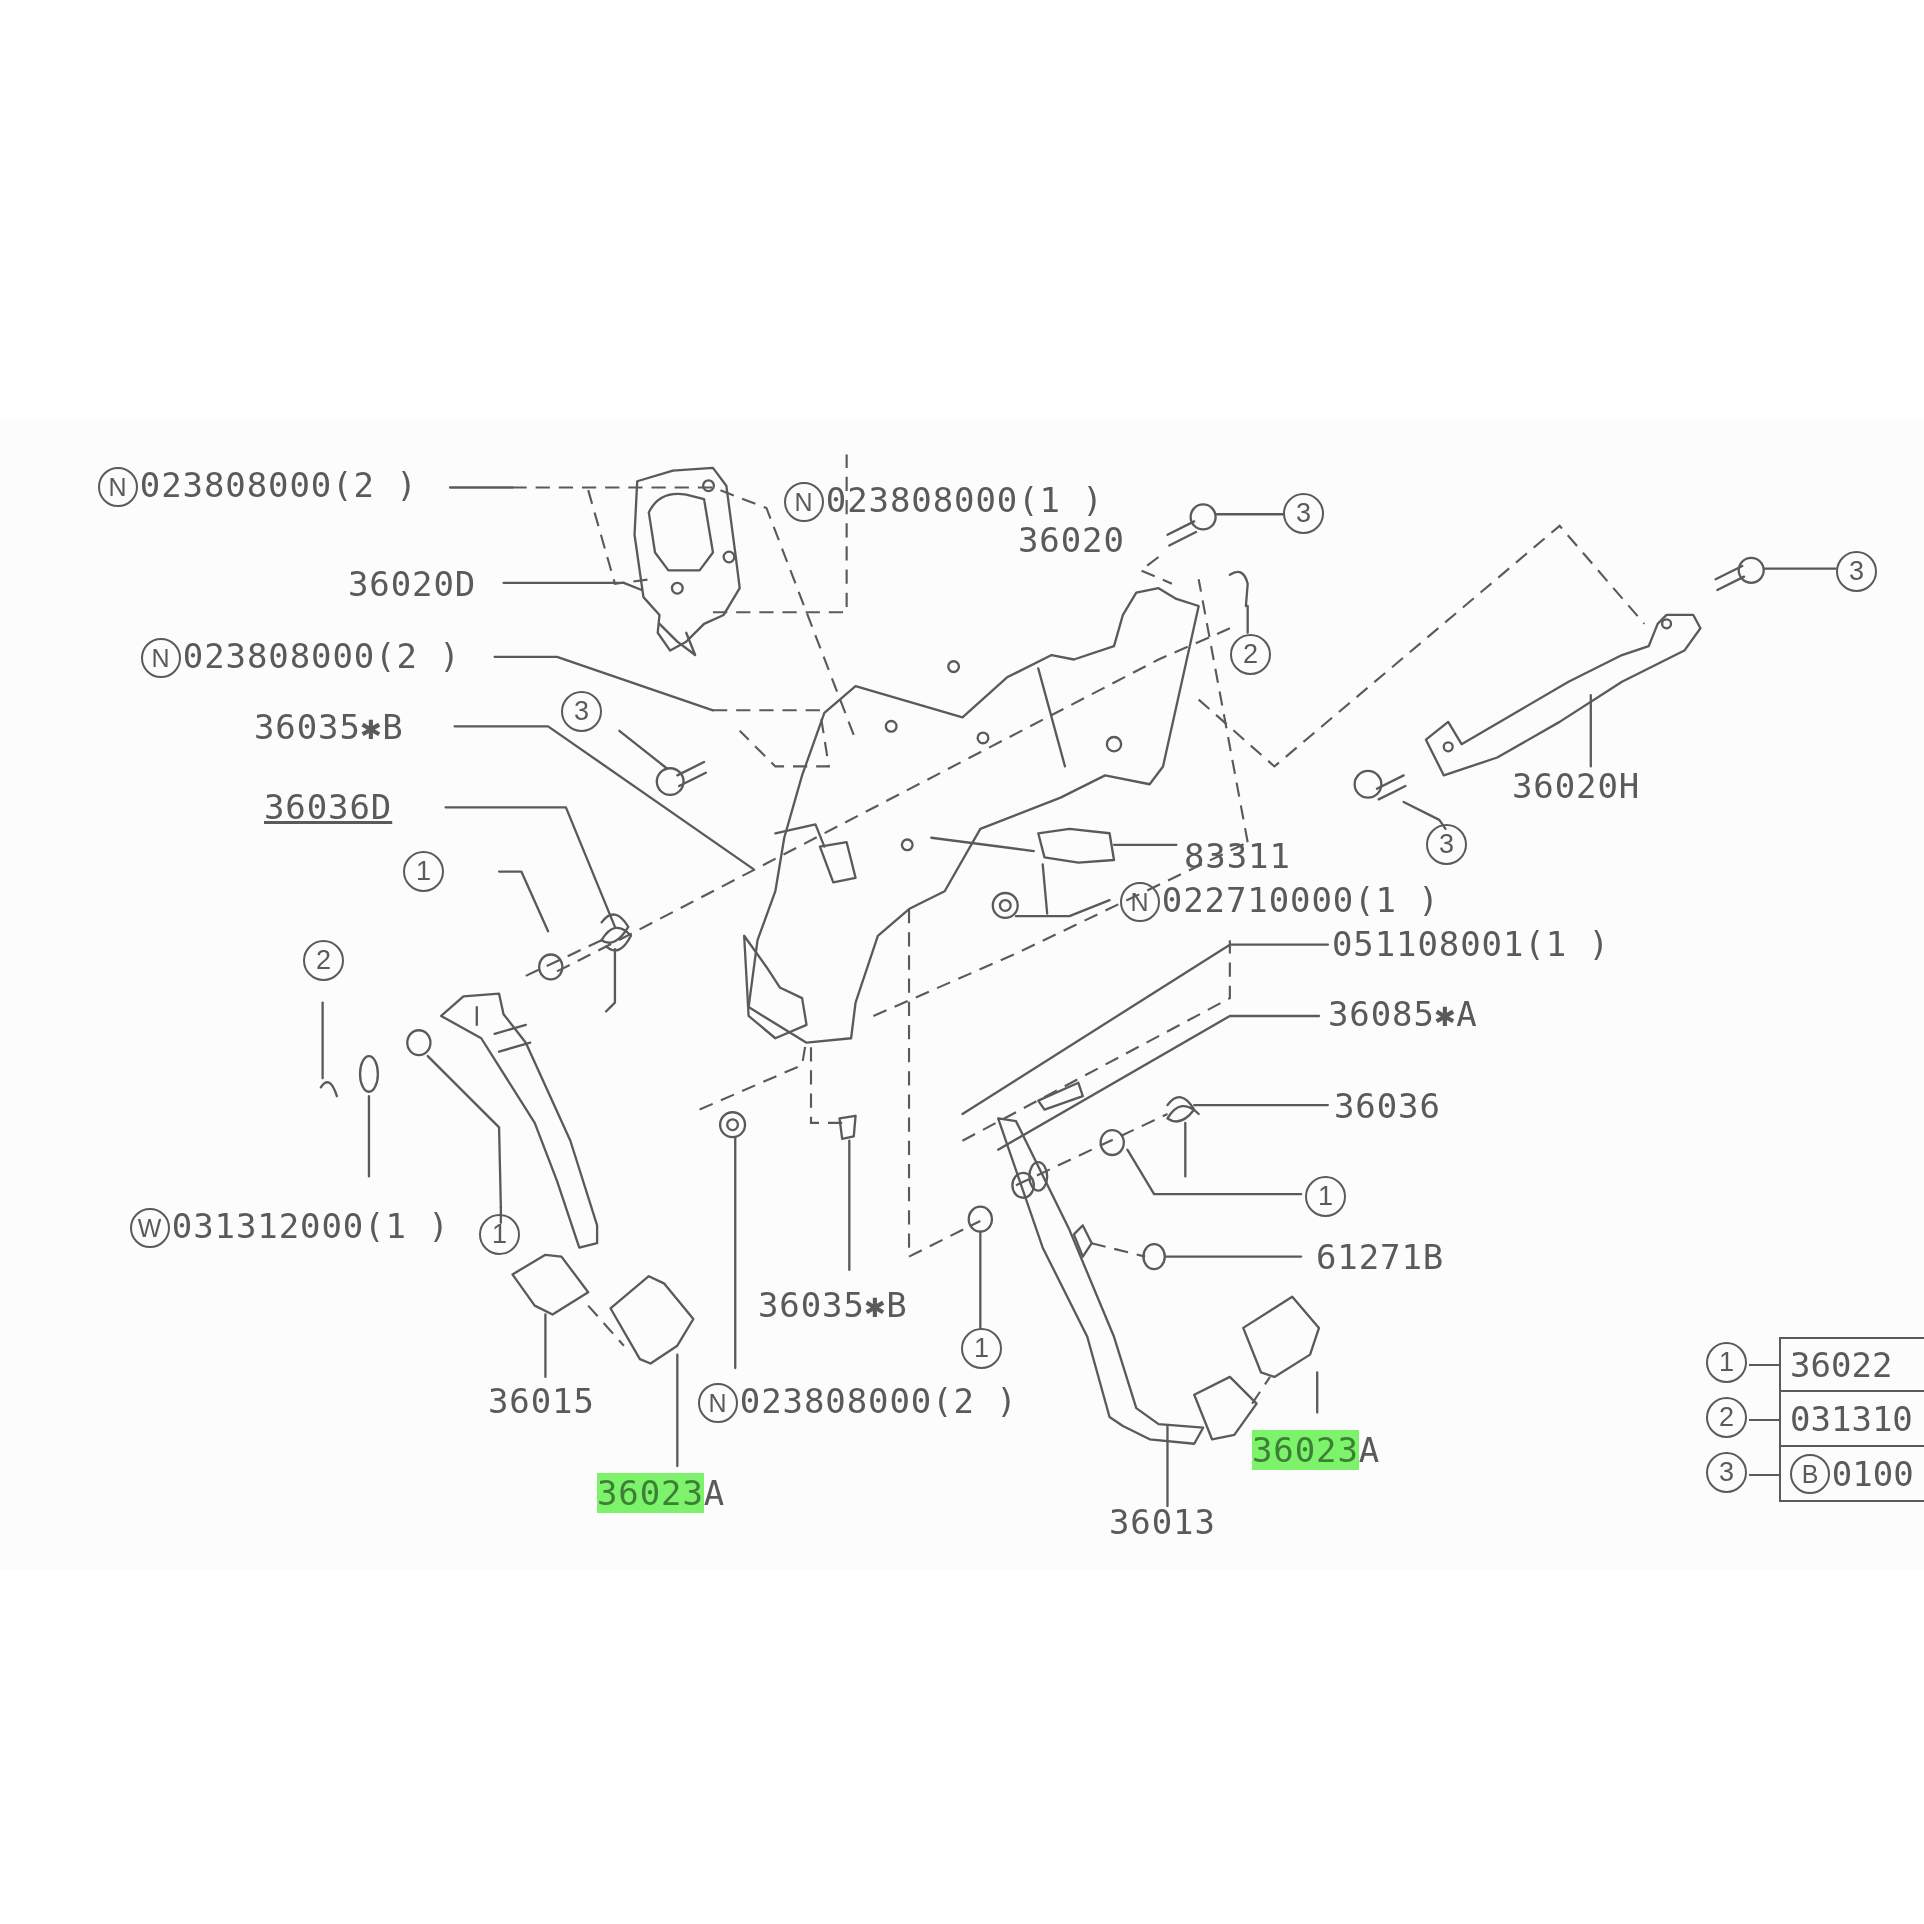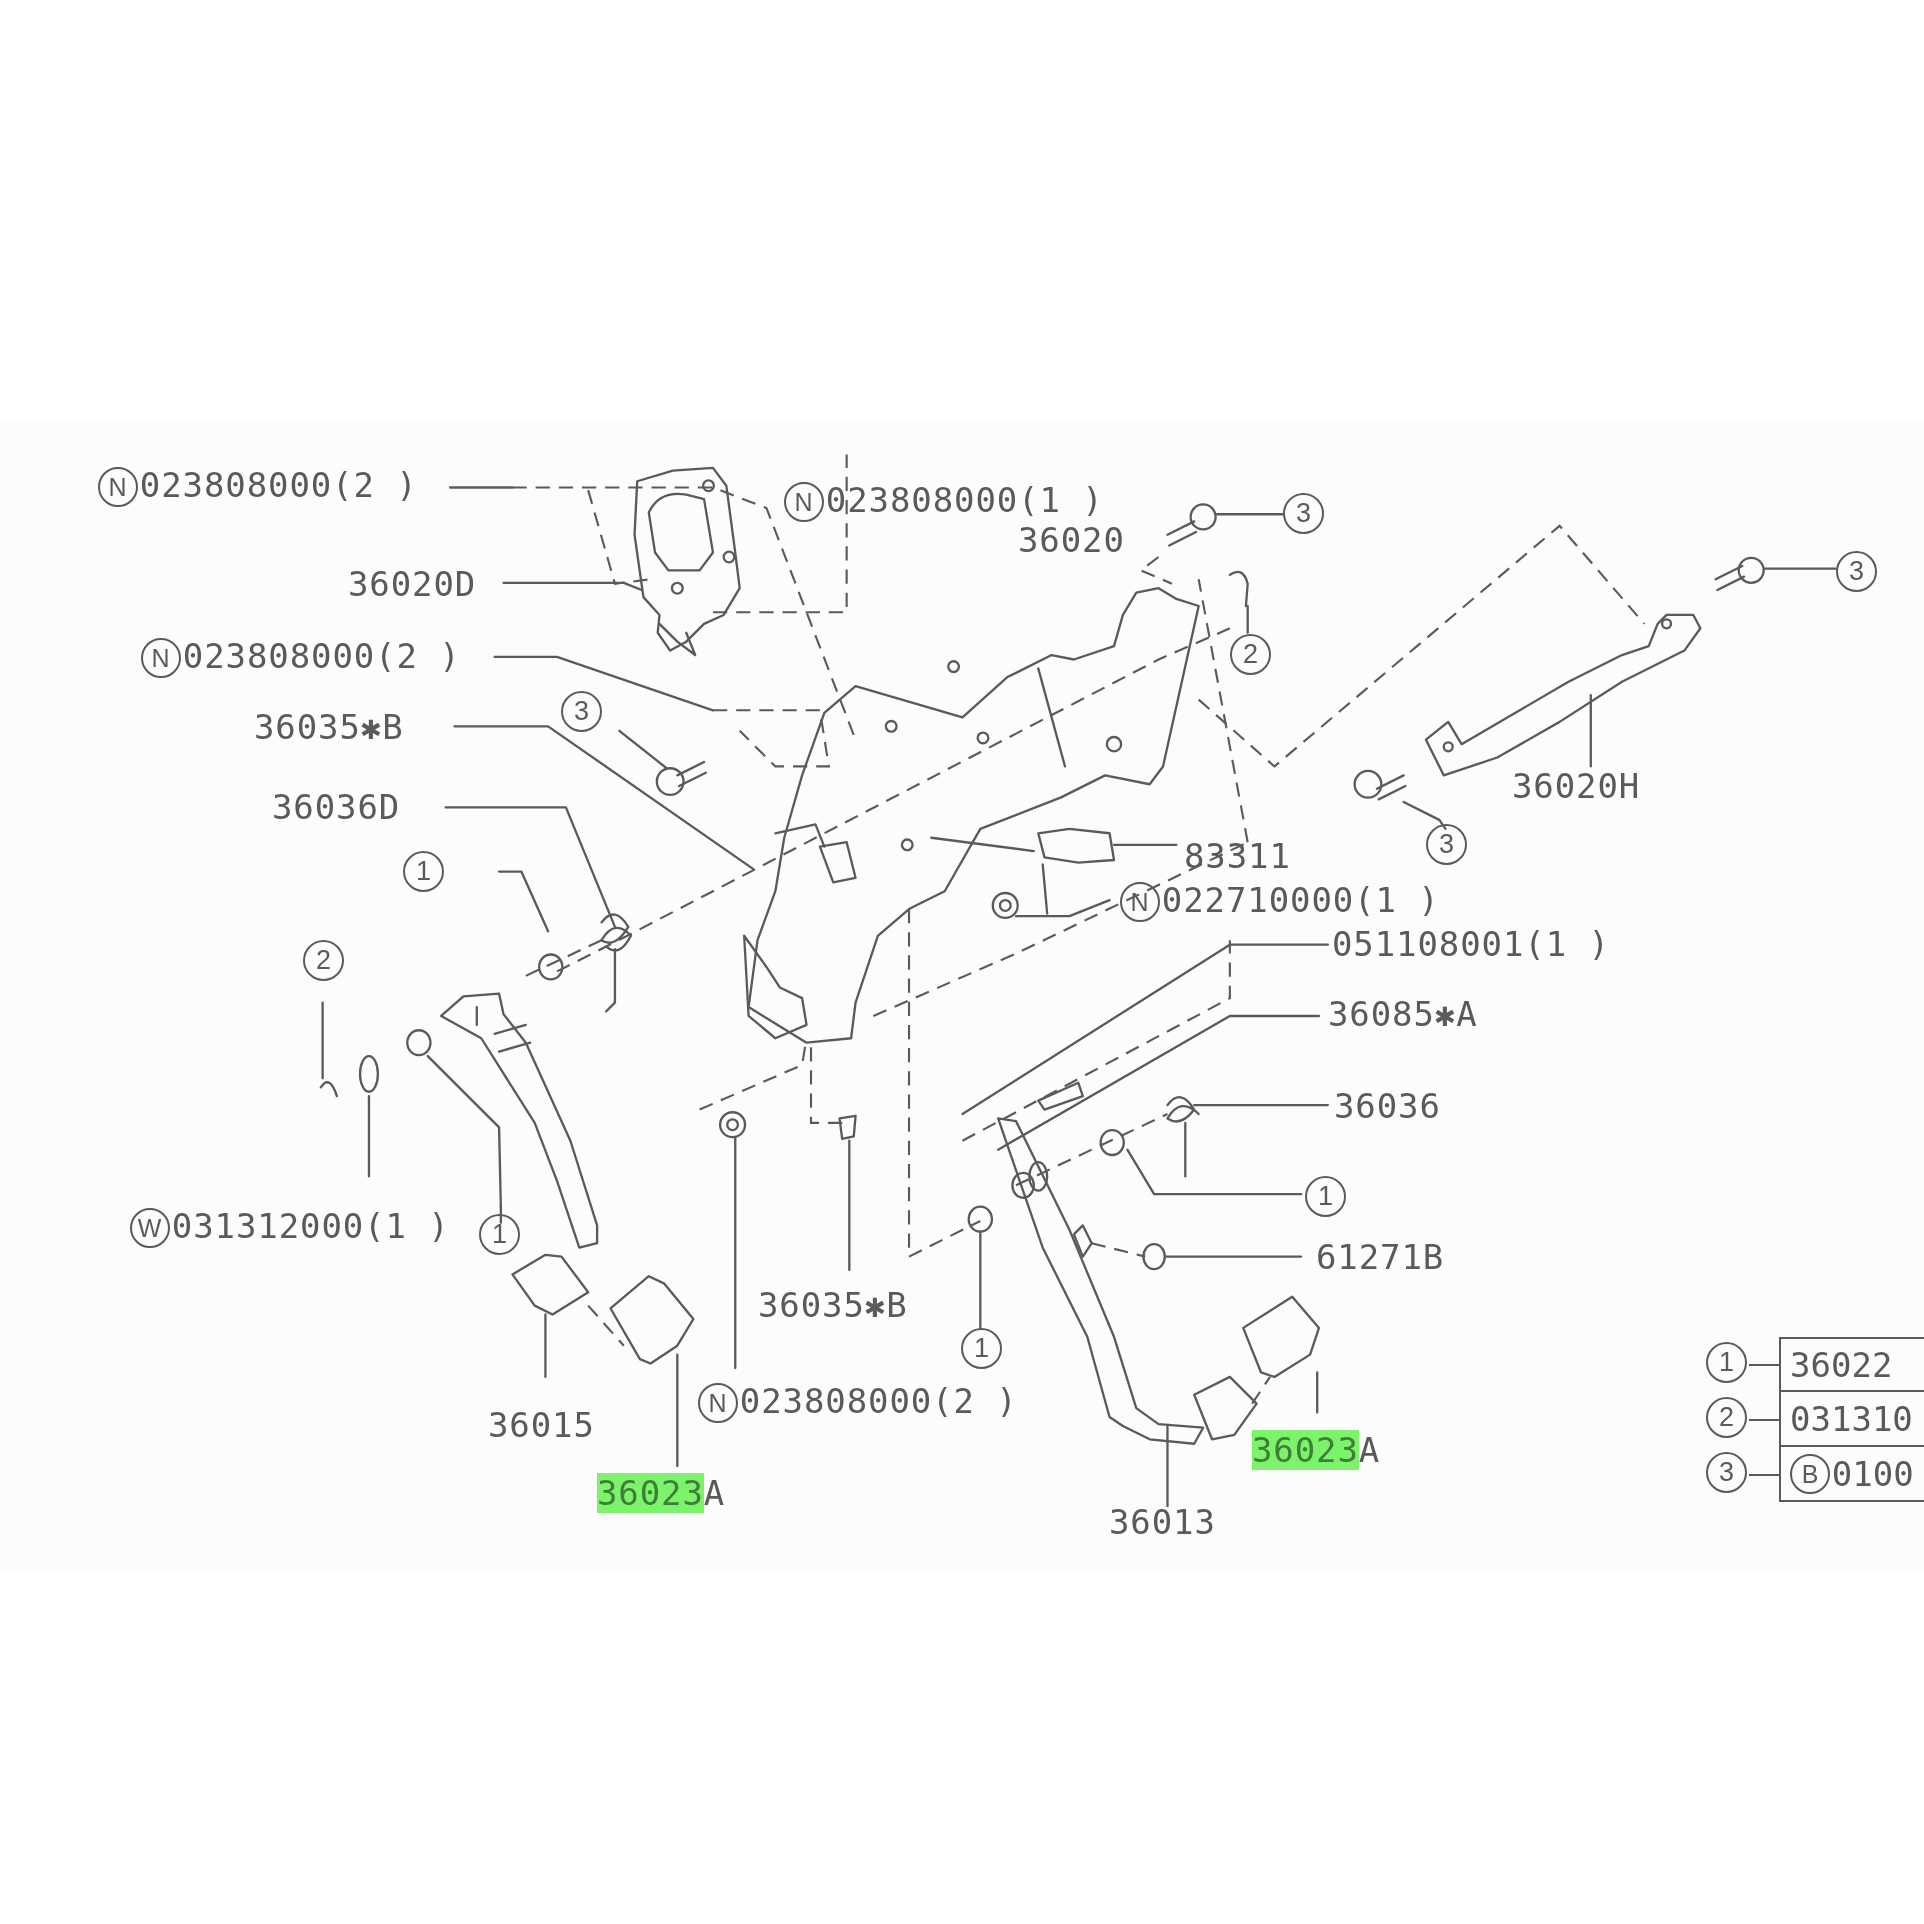--- a/index.html
+++ b/index.html
@@ -160,39 +160,39 @@
 </svg>
 
 <div class="lbl" style="left:98px;top:467px;">
   <span class="circ">N</span><span>023808000(2 )</span>
 </div>
 <div class="lbl" style="left:348px;top:567px;text-align:center;">36020D</div>
 <div class="lbl" style="left:141px;top:638px;">
   <span class="circ">N</span><span>023808000(2 )</span>
 </div>
 <div class="lbl" style="left:254px;top:710px;">36035✱B</div>
-<div class="lbl" style="left:272px;top:790px;">36036D</div>
+<div class="lbl" style="left:264px;top:790px;text-decoration:underline;">36036D</div>
 <div class="lbl" style="left:784px;top:482px;">
   <span class="circ">N</span><span>023808000(1 )</span>
 </div>
 <div class="lbl" style="left:994px;top:523px;margin-left:24px;">36020</div>
 <div class="lbl" style="left:1512px;top:769px;">36020H</div>
 <div class="lbl" style="left:1184px;top:839px;">83311</div>
 <div class="lbl" style="left:1120px;top:882px;">
   <span class="circ">N</span><span>022710000(1 )</span>
 </div>
 <div class="lbl" style="left:1332px;top:927px;">051108001(1 )</div>
 <div class="lbl" style="left:1328px;top:997px;">36085✱A</div>
 <div class="lbl" style="left:1334px;top:1089px;">36036</div>
 <div class="lbl" style="left:1316px;top:1240px;">61271B</div>
 <div class="lbl" style="left:130px;top:1208px;">
   <span class="circ">W</span><span>031312000(1 )</span>
 </div>
 <div class="lbl" style="left:758px;top:1288px;">36035✱B</div>
-<div class="lbl" style="left:488px;top:1384px;margin-top:24px;">36015</div>
+<div class="lbl" style="left:488px;top:1384px;">36015</div>
 <div class="lbl" style="left:698px;top:1383px;">
   <span class="circ">N</span><span>023808000(2 )</span>
 </div>
 <div class="lbl" style="left:597px;top:1476px;">
   <span class="hl">36023</span><span>A</span>
 </div>
 <div class="lbl" style="left:1252px;top:1433px;">
   <span class="hl">36023</span><span>A</span>
 </div>
 <div class="lbl" style="left:1109px;top:1505px;">36013</div>

